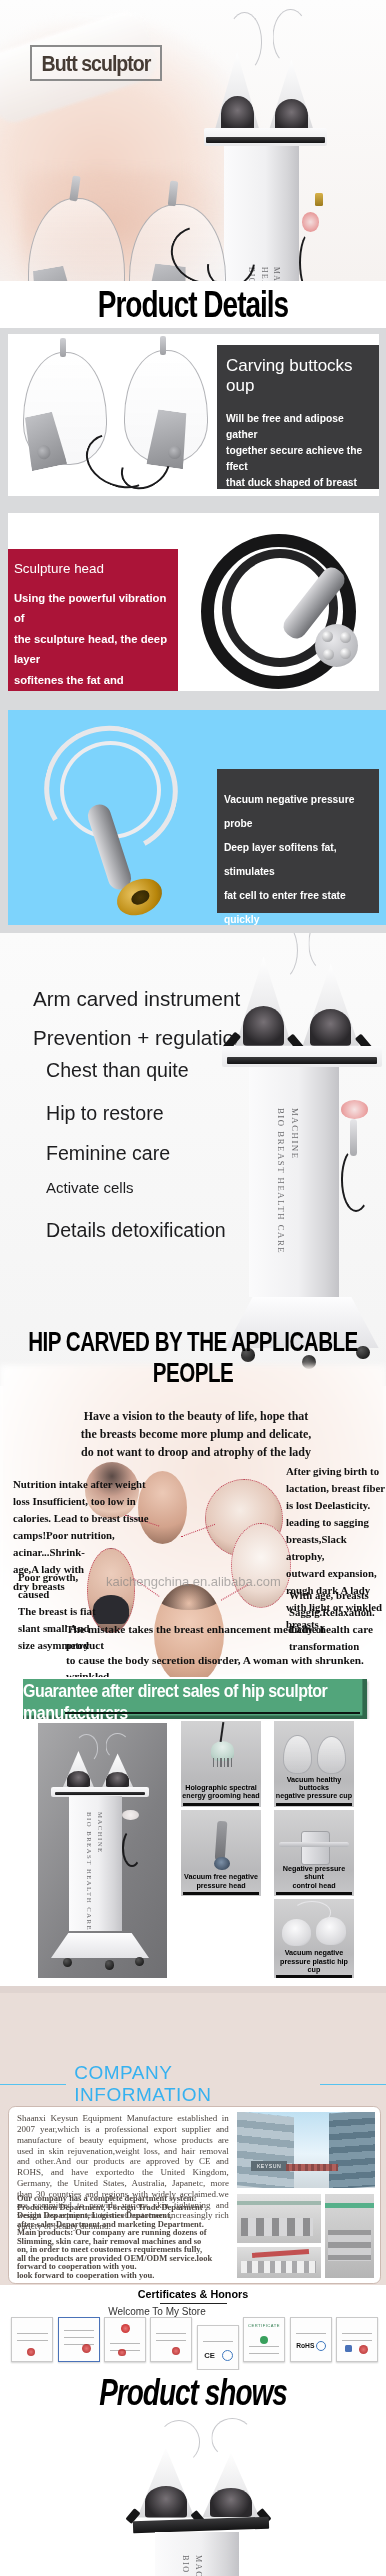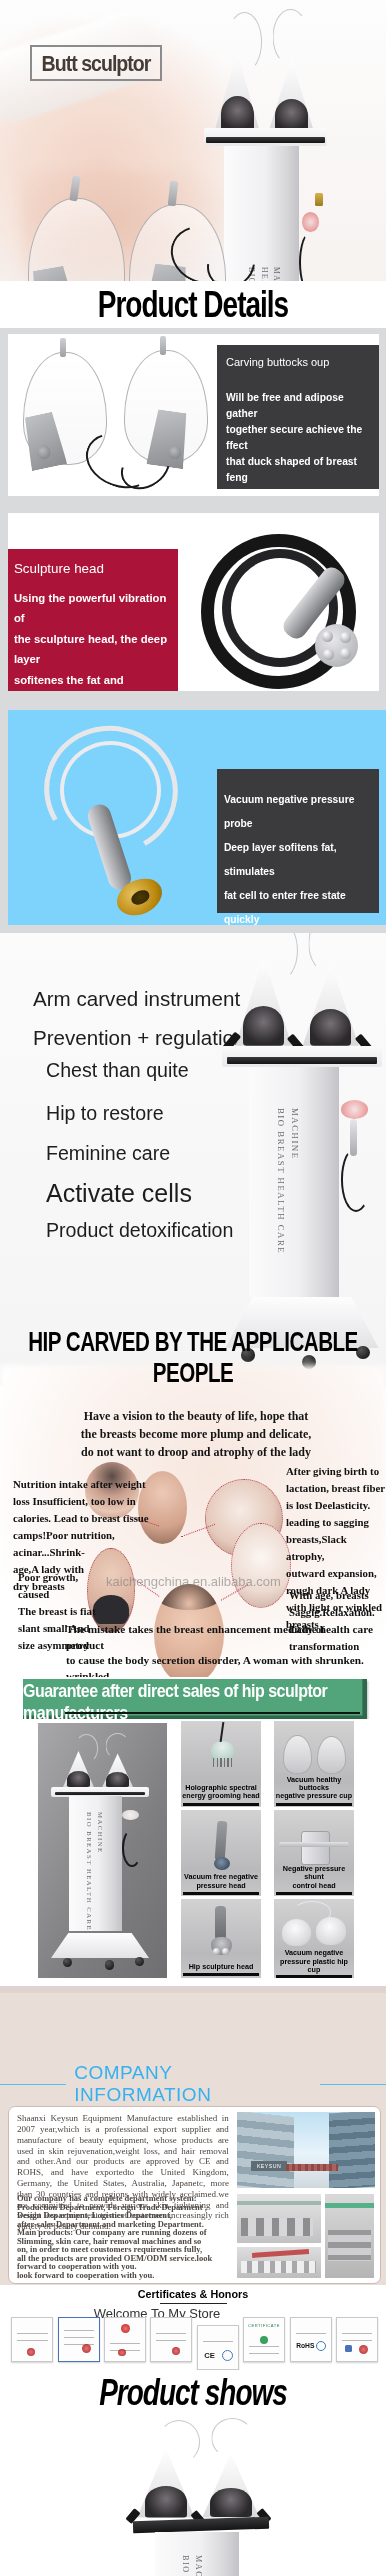--- a/index.html
+++ b/index.html
@@ -126,21 +126,21 @@
       <div class="clamp-btn abs" style="left:25%;top:58%;width:13.4px;height:13.4px;"></div>
     </div>
     <div class="bell abs" style="left:116px;top:15.5px;width:82px;height:111px;"></div>
     <div class="bell-tip abs" style="left:152px;top:2.1px;width:6.7px;height:18.5px;"></div>
     <div class="clamp abs" style="left:142px;top:77px;width:37px;height:56px;transform:rotate(8deg);">
       <div class="clamp-btn abs" style="left:55%;top:60%;width:13px;height:13px;"></div>
     </div>
     <div class="cable half abs" style="left:77px;top:100px;width:67px;height:49px;transform:rotate(20deg);"></div>
     <div class="cable half abs" style="left:111px;top:113px;width:49px;height:36px;transform:rotate(-35deg);"></div>
     <div class="darkbox abs" style="left:209px;top:11.3px;width:162px;height:144px;padding:10.3px 8.2px 0 9.3px;box-sizing:border-box;">
-      <div style="font-size:11px;margin-bottom:22px;">Carving buttocks oup</div>
+      <div style="font-size:17px;margin-bottom:15px;">Carving buttocks oup</div>
       <div class="ml" style="font-size:10.3px;line-height:16px;">Will be free and adipose gather
 together secure achieve the ffect
 that duck shaped of breast feng
 feng thereby</div>
     </div>
   </div>
 
   <div class="abs" style="left:7.7px;top:513px;width:371px;height:178px;background:#fff;overflow:hidden;">
     <div class="redbox abs" style="left:0;top:36px;width:170px;height:142px;padding:12.4px 7.2px 0 6.2px;box-sizing:border-box;">
       <div style="font-size:13.4px;margin-bottom:11.3px;">Sculpture head</div>
@@ -184,22 +184,22 @@
 fat cell to enter free state quickly</div>
     </div>
   </div>
 
   <div class="abs" style="left:0;top:933px;width:386px;height:453px;background:linear-gradient(180deg,#fbfbfb,#f4f4f4);overflow:hidden;">
     <div class="abs" style="left:33px;top:54px;font-size:20.6px;color:#1d1d1f;">Arm carved instrument</div>
     <div class="abs" style="left:33px;top:93px;font-size:20.6px;color:#1d1d1f;">Prevention + regulation</div>
     <div class="abs" style="left:46px;top:126px;font-size:19.6px;color:#1d1d1f;">Chest than quite</div>
     <div class="abs" style="left:46px;top:169px;font-size:19.6px;color:#1d1d1f;">Hip to restore</div>
     <div class="abs" style="left:46px;top:209px;font-size:19.6px;color:#1d1d1f;">Feminine care</div>
-    <div class="abs" style="left:46px;top:246px;font-size:25px;color:#1d1d1f;">Activate cells</div>
-    <div class="abs" style="left:46px;top:286px;font-size:19.6px;color:#1d1d1f;">Product detoxification</div>
+    <div class="abs" style="left:46px;top:246px;font-size:15px;color:#1d1d1f;">Activate cells</div>
+    <div class="abs" style="left:46px;top:286px;font-size:19.6px;color:#1d1d1f;">Details detoxification</div>
 
     <div class="machine" style="left:222px;top:-28px;width:160px;height:469px;font-size:7.7px;">
       <div class="m-tube" style="left:22%;top:3%;width:24%;height:13%;"></div>
       <div class="m-tube" style="left:54%;top:2%;width:24%;height:12%;transform:scaleX(-1);"></div>
       <div class="m-cone" style="left:6%;top:11%;width:40%;height:19%;">
           <div class="m-cone-core"></div>
         </div>
       <div class="m-cone" style="left:48%;top:12.5%;width:40%;height:17.5%;">
           <div class="m-cone-core"></div>
         </div>
@@ -342,28 +342,20 @@
       <div class="tile-bar" style="bottom:1px;"></div>
     </div>
     <div class="tile" style="left:274px;top:91px;width:80px;height:86px;">
       <div class="abs" style="left:27px;top:20.6px;width:27px;height:32px;background:linear-gradient(90deg,#e9e9ec,#c2c3c7);border:0.5px solid #9fa0a4;border-radius:3.1px;"></div>
       <div class="abs" style="left:5.2px;top:32px;width:70px;height:5.2px;background:linear-gradient(180deg,#e4e4e7,#b5b6ba);border-radius:2.6px;"></div>
       <div class="tile-cap" style="bottom:6.2px;">Negative pressure shunt
 control head</div>
       <div class="tile-bar" style="bottom:1px;"></div>
     </div>
 
-    <div class="tile" style="left:181px;top:180px;width:80px;height:79px;">
-      <div class="abs" style="left:34px;top:7.2px;width:11.3px;height:34px;border-radius:4.1px;background:linear-gradient(180deg,#94959a,#6a6b6f);"></div>
-      <div class="abs" style="left:30px;top:38px;width:20.6px;height:17.5px;border-radius:50% 50% 60% 60%;background:radial-gradient(circle at 50% 35%,#c9cacd,#77787c);"></div>
-      <div class="abs" style="left:32px;top:49px;width:7.2px;height:7.2px;border-radius:50%;background:radial-gradient(circle at 35% 30%,#fff,#8a8b8f);"></div>
-      <div class="abs" style="left:41px;top:49px;width:7.2px;height:7.2px;border-radius:50%;background:radial-gradient(circle at 35% 30%,#fff,#8a8b8f);"></div>
-      <div class="tile-cap" style="bottom:7.2px;">Hip sculpture head</div>
-      <div class="tile-bar" style="bottom:2.1px;"></div>
-    </div>
     <div class="tile" style="left:274px;top:180px;width:80px;height:79px;">
       <div class="abs" style="left:8.2px;top:19.6px;width:29px;height:27px;border-radius:50% 50% 42% 42%;background:radial-gradient(circle at 45% 35%,#fbfbfc,#d8d8db 70%,#aeafb3);"></div>
       <div class="abs" style="left:42px;top:17.5px;width:30px;height:28px;border-radius:50% 50% 42% 42%;background:radial-gradient(circle at 45% 35%,#fbfbfc,#d8d8db 70%,#aeafb3);"></div>
       <div class="tube abs" style="left:18.5px;top:2.1px;width:36px;height:20.6px;border-color:#e6e6e9 #e6e6e9 transparent transparent;"></div>
       <div class="tile-cap" style="bottom:4.1px;">Vacuum negative
 pressure plastic hip cup</div>
       <div class="tile-bar" style="bottom:0;"></div>
     </div>
   </div>
 
@@ -408,21 +400,21 @@
       <div class="abs" style="left:228px;top:140px;width:84px;height:31px;background:linear-gradient(180deg,#dedede,#bdbdbd);overflow:hidden;">
         <div class="abs" style="left:15.5px;top:4.1px;width:57px;height:4.6px;background:#c25050;transform:rotate(-4deg);"></div>
         <div class="abs" style="left:4.1px;top:14.4px;width:75px;height:11.3px;background:repeating-linear-gradient(90deg,#efefef 0 6.2px,#a9a9ab 6.2px 11.3px);"></div>
       </div>
     </div>
   </div>
 
   <div class="abs" style="left:0;top:2285px;width:386px;height:85px;background:#fff;">
     <div class="abs" style="left:0;top:3.1px;width:386px;text-align:center;font-weight:700;font-size:10.8px;color:#000;">Certificates &amp; Honors</div>
     <div class="abs" style="left:160px;top:17.5px;width:67px;height:1px;background:#222;"></div>
-    <div class="abs" style="left:0;top:20.6px;width:314px;text-align:center;font-size:13px;color:#333;">Welcome To My Store</div>
+    <div class="abs" style="left:0;top:20.6px;width:314px;text-align:center;font-size:10px;color:#333;">Welcome To My Store</div>
 
     <div class="cert" style="left:11.3px;top:32px;">
       <div class="lines"></div>
       <div class="seal" style="left:14.4px;top:30px;width:8.2px;height:8.2px;"></div>
     </div>
     <div class="cert" style="left:58px;top:32px;border:1.5px double #4a72b8;">
       <div class="lines" style="top:28%;height:36%;"></div>
       <div class="seal" style="left:23px;top:26px;width:9.3px;height:9.3px;"></div>
     </div>
     <div class="cert" style="left:104px;top:32px;">

